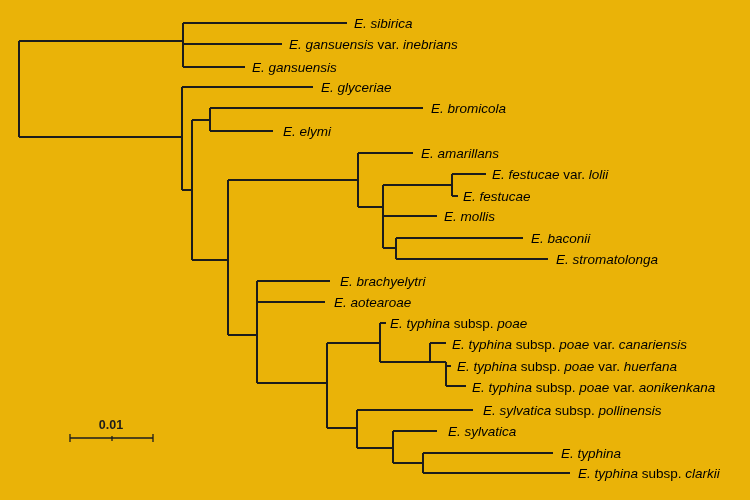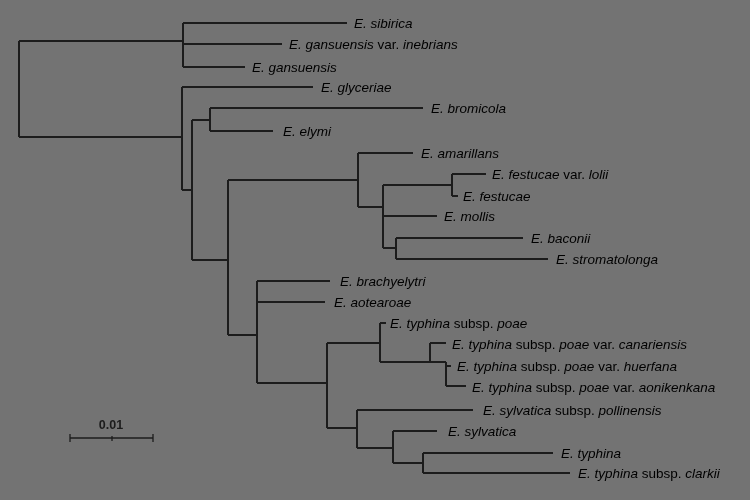--- a/index.html
+++ b/index.html
@@ -5,21 +5,21 @@
   html, body {
     margin: 0;
     padding: 0;
     background: #ffffff;
     font-family: "Liberation Sans", sans-serif;
   }
   .figure-wrap {
     position: relative;
     width: 750px;
     height: 500px;
-    background: #737373;
+    background: #eab308;
     overflow: hidden;
   }
   svg text {
     font-family: "Liberation Sans", sans-serif;
     fill: #000000;
     white-space: pre;
   }
   .taxon-label {
     font-size: 13.5px;
   }

